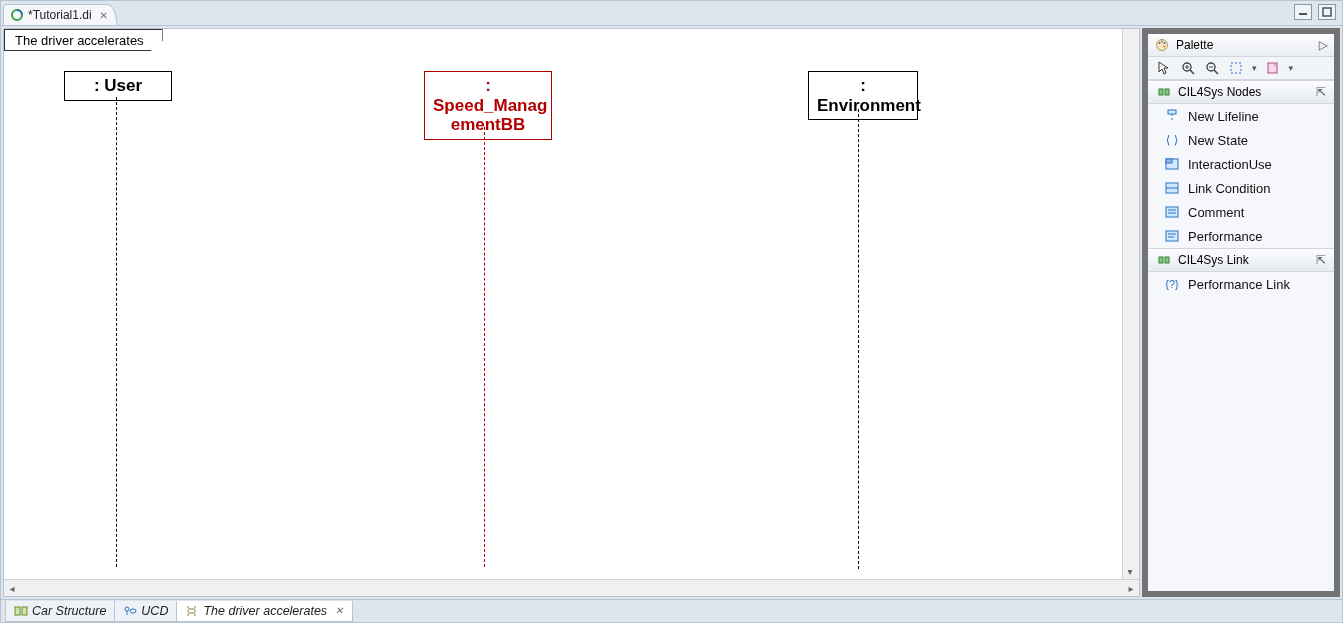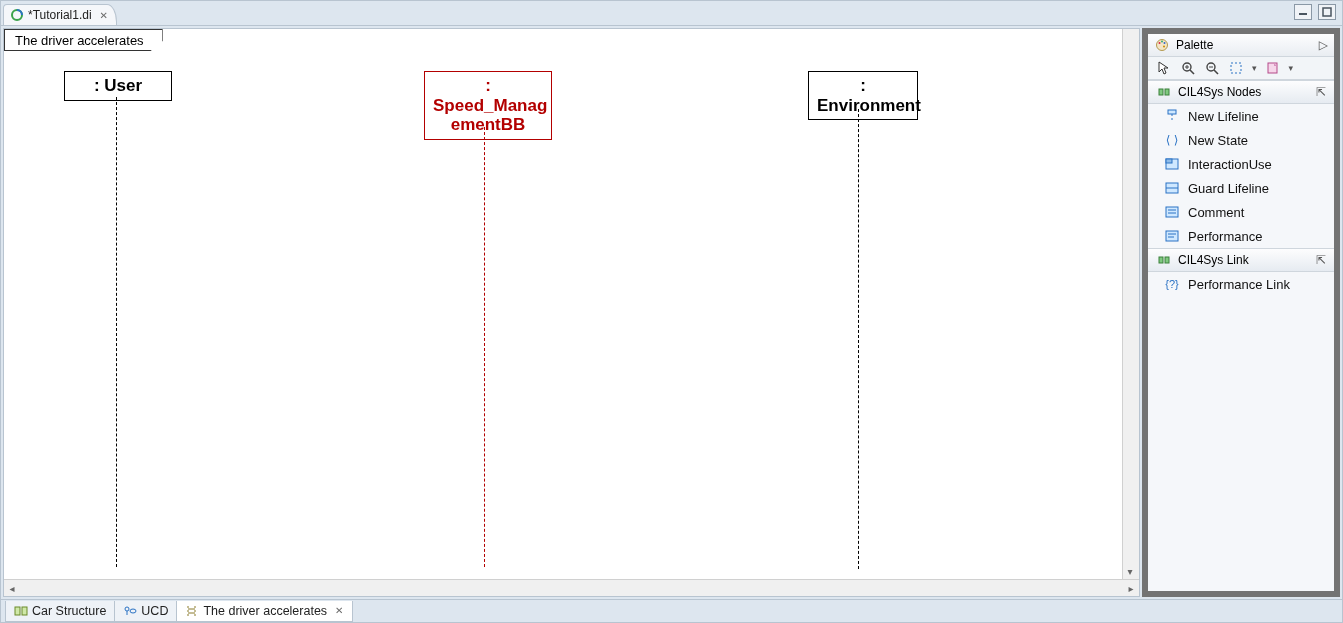--- a/index.html
+++ b/index.html
@@ -244,20 +244,21 @@
   .btab {
     height:20px;
     border:1px solid #b8c4d0;
     border-top:none;
     background:#eef2f7;
     display:flex;align-items:center;gap:4px;
     padding:0 8px;
     font-size:12.5px;
     color:#222;
     margin-right:-1px;
+    font-style:italic;
   }
   .btab.active {
     background:#fff;
   }
   .btab .ticon {
     width:14px;height:14px;display:inline-flex;align-items:center;justify-content:center;
   }
   .chev {font-size:12px;color:#555;line-height:1;}
 </style>
 </head>
@@ -424,21 +425,21 @@
           </span>
           <span>InteractionUse</span>
         </div>
         <div class="pitem">
           <span class="picon">
             <svg width="14" height="12">
                 <rect x="1" y="1" width="12" height="10" fill="#cfe8ff" stroke="#2a72c4"></rect>
                 <line x1="1" y1="6" x2="13" y2="6" stroke="#2a72c4"></line>
               </svg>
           </span>
-          <span>Guard Lifeline</span>
+          <span>Link Condition</span>
         </div>
         <div class="pitem">
           <span class="picon">
             <svg width="14" height="12">
                 <rect x="1" y="1" width="12" height="10" fill="#cfe8ff" stroke="#2a72c4"></rect>
                 <line x1="3" y1="4" x2="11" y2="4" stroke="#2a72c4"></line>
                 <line x1="3" y1="7" x2="11" y2="7" stroke="#2a72c4"></line>
               </svg>
           </span>
           <span>Comment</span>

